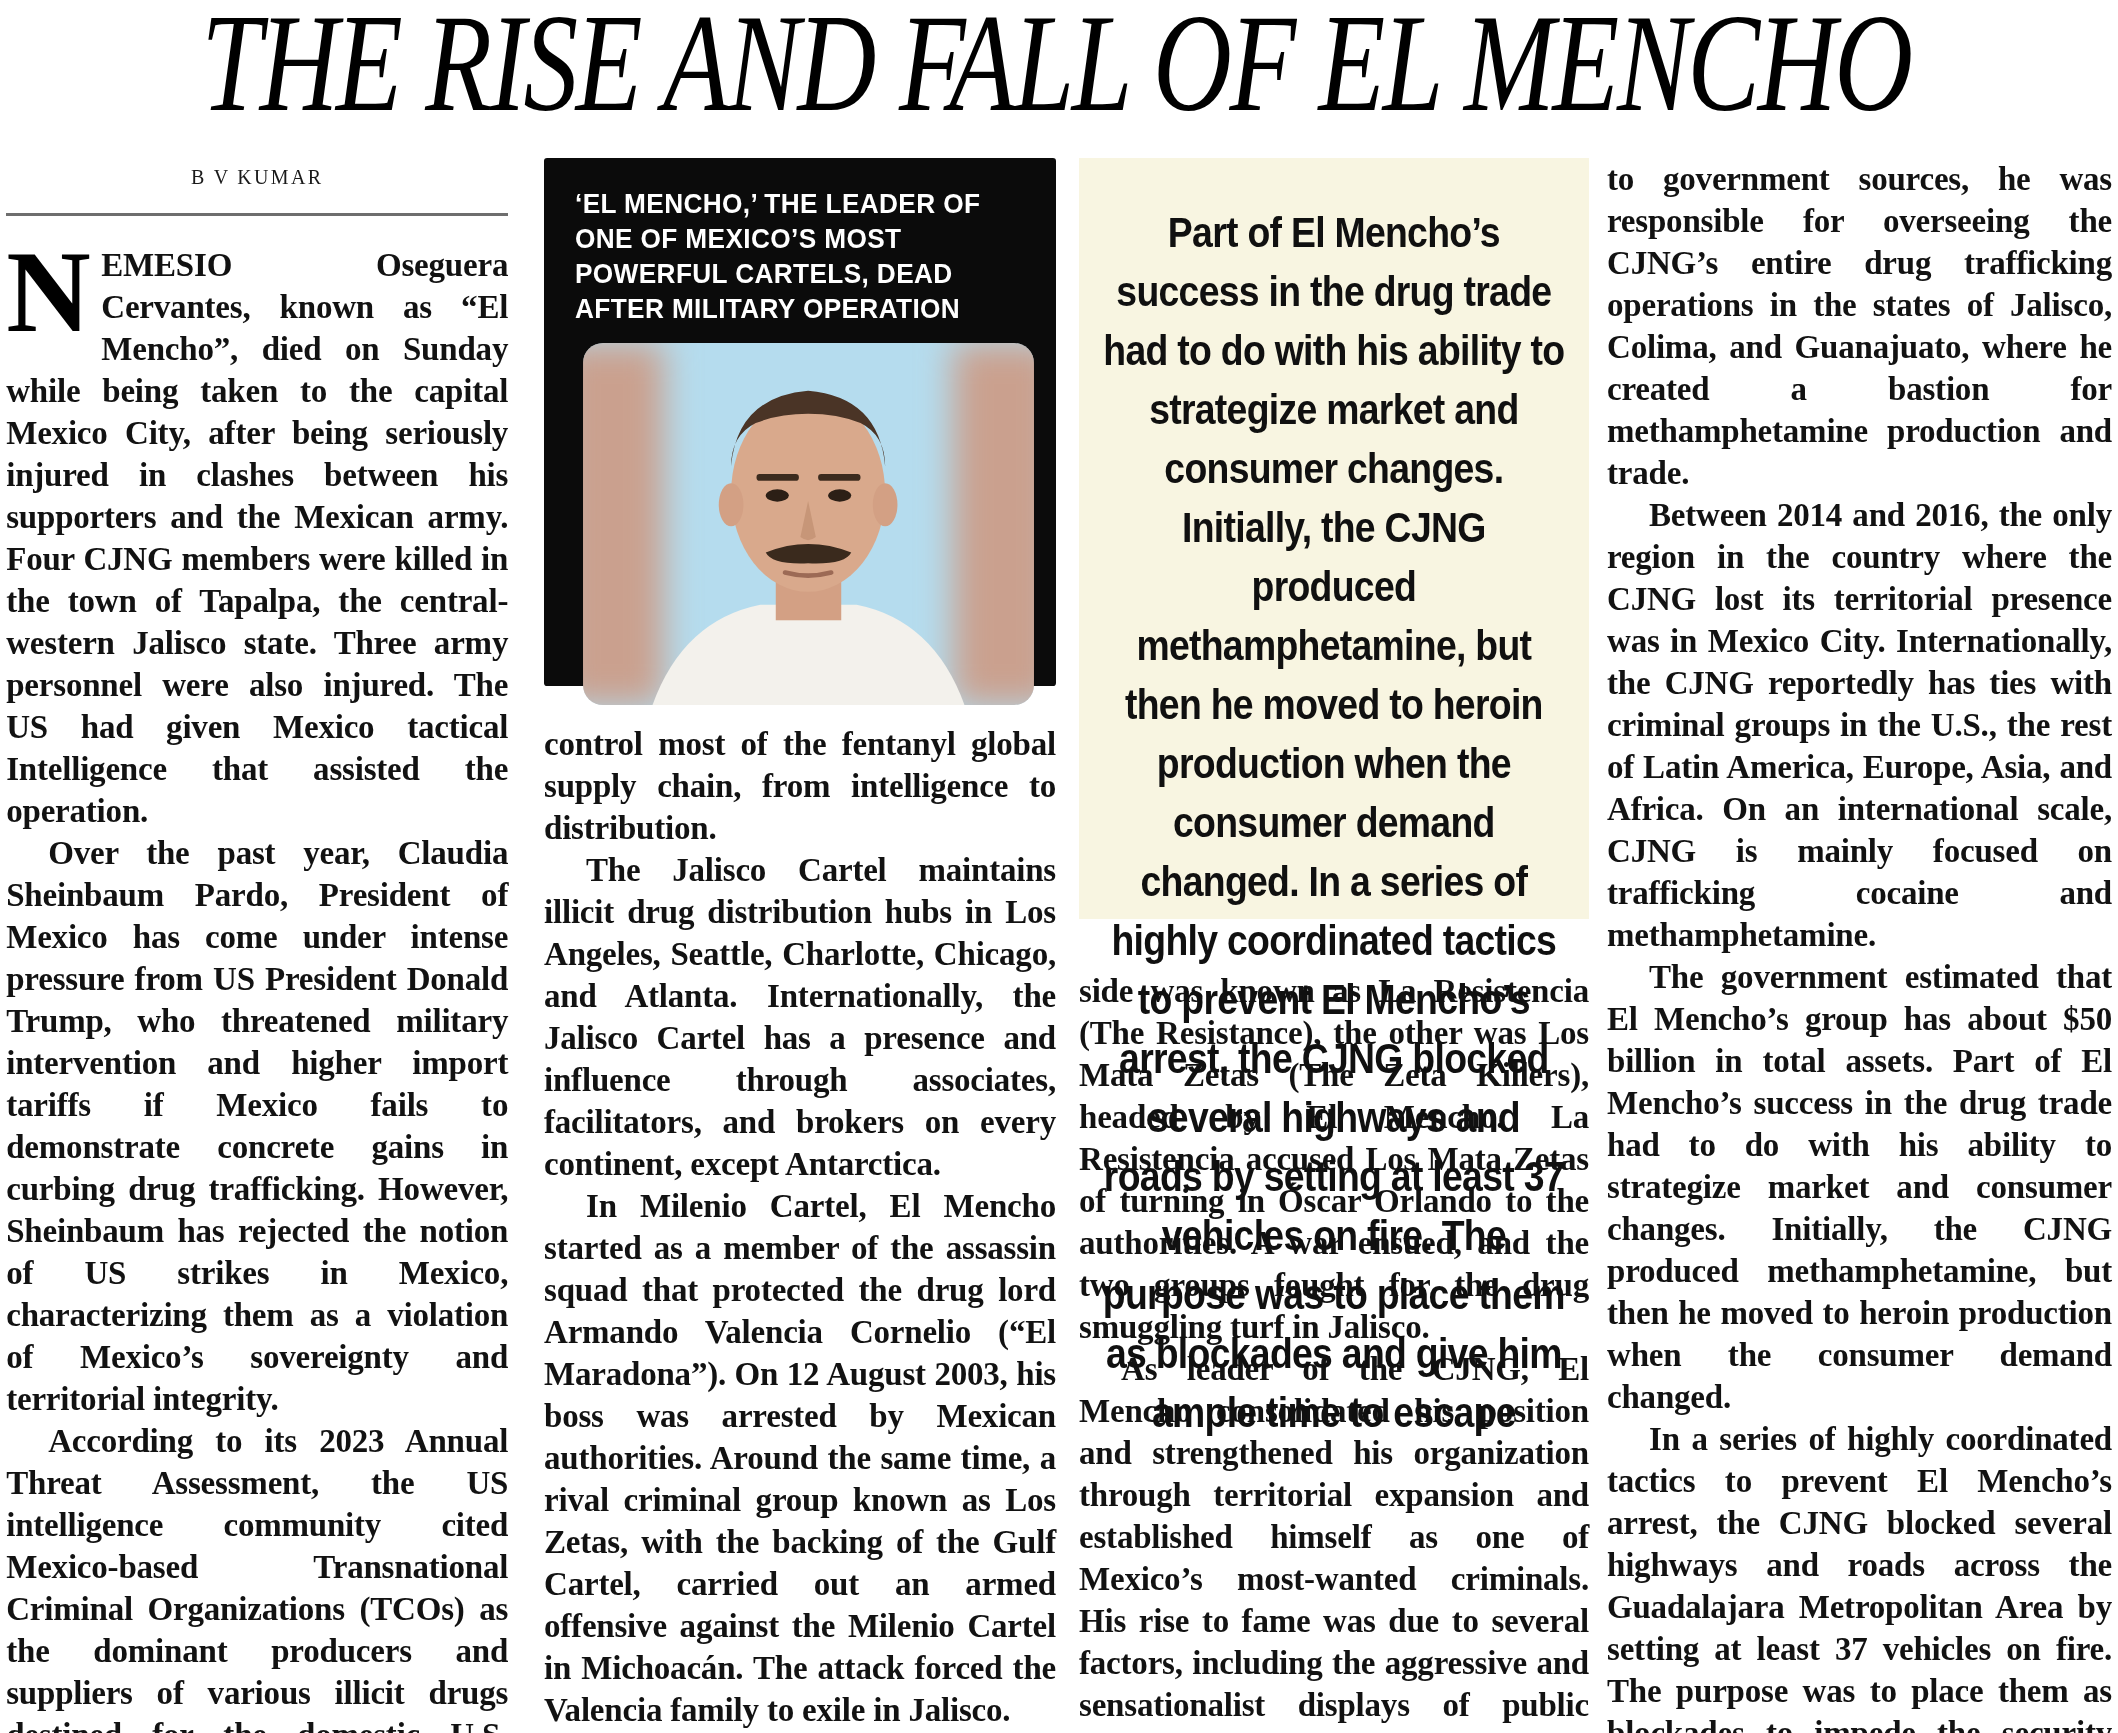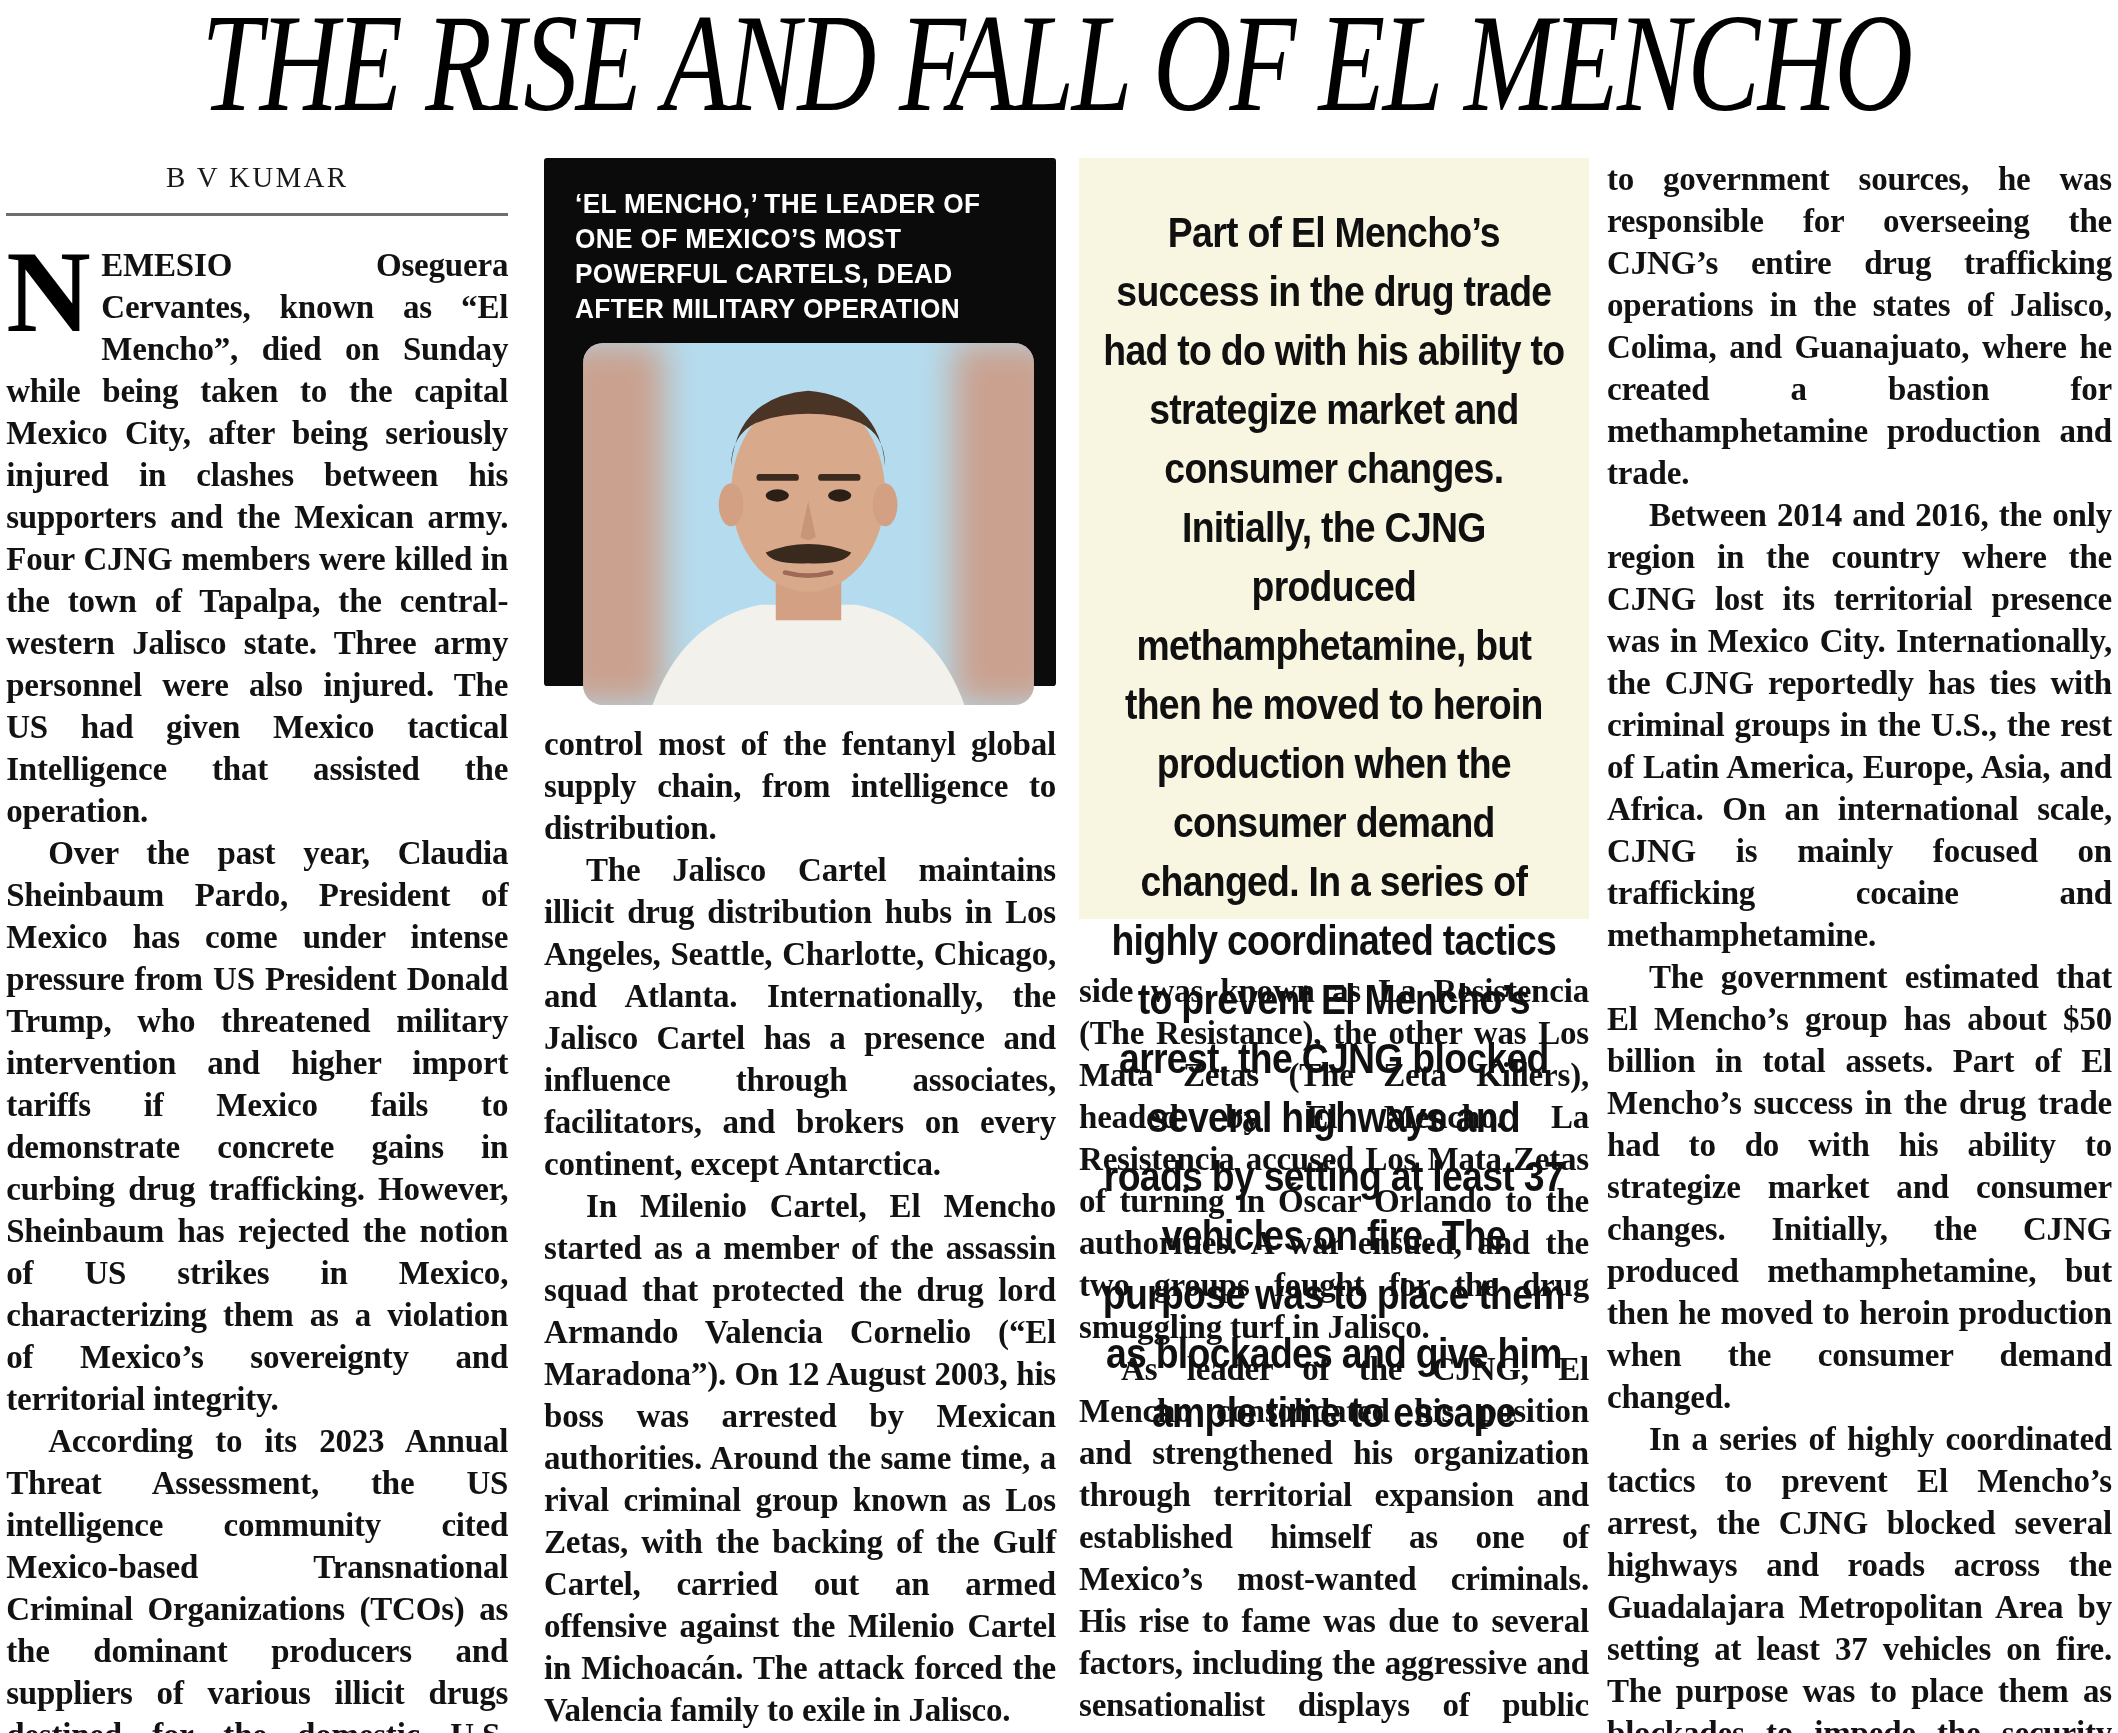--- a/index.html
+++ b/index.html
@@ -15,21 +15,21 @@
   
   .col{position:absolute;top:158px;text-align:justify;font-size:33px;line-height:42px;
        letter-spacing:-0.2px;}
   .col p{margin:0;text-indent:42px;font-weight:bold;}
   .col p.noindent{text-indent:0;}
   #col1{left:6.2px;width:502px;top:151px;}
   #col2{left:544px;width:512px;}
   #col3{left:1079px;width:510px;}
   #col4{left:1607px;width:505px;height:1582px;display:flex;flex-direction:column;}
 
-  .byline{text-align:center;font-size:29px;letter-spacing:2.3px;text-indent:0;
+  .byline{text-align:center;font-size:20px;letter-spacing:2.3px;text-indent:0;
           font-variant:normal;color:#1a1a1a;padding-top:4.6px;}
   .byline-rule{border:none;border-top:3.1px solid #6e6e6e;margin:15.4px 0 0 0;}
   .col1-body{margin-top:28px;}
 
   .dropcap{float:left;font-size:117px;line-height:86px;padding:4.6px 10.8px 0 0;color:#000;}
 
   
   .photo-box{width:512px;height:528px;background:#0b0b0b;border-radius:3.1px;
              box-sizing:border-box;padding:28px 15px 0 31px;margin-bottom:37px;}
   .photo-caption{font-family:"Liberation Sans","DejaVu Sans",sans-serif;font-weight:bold;

